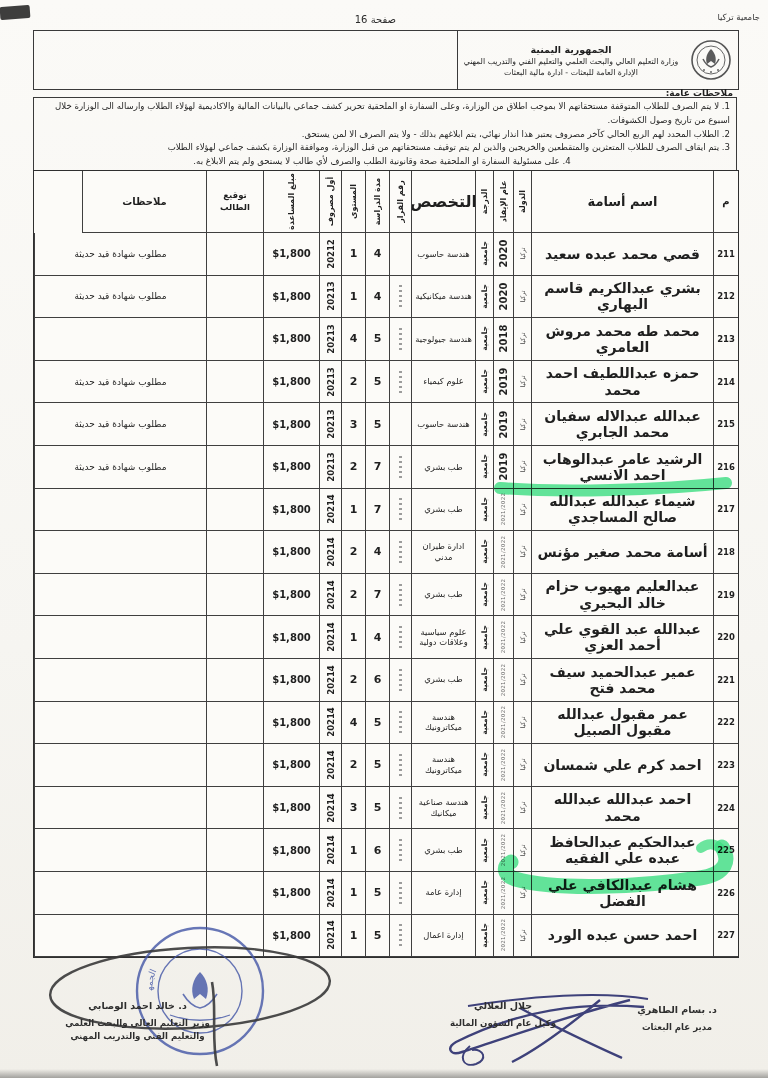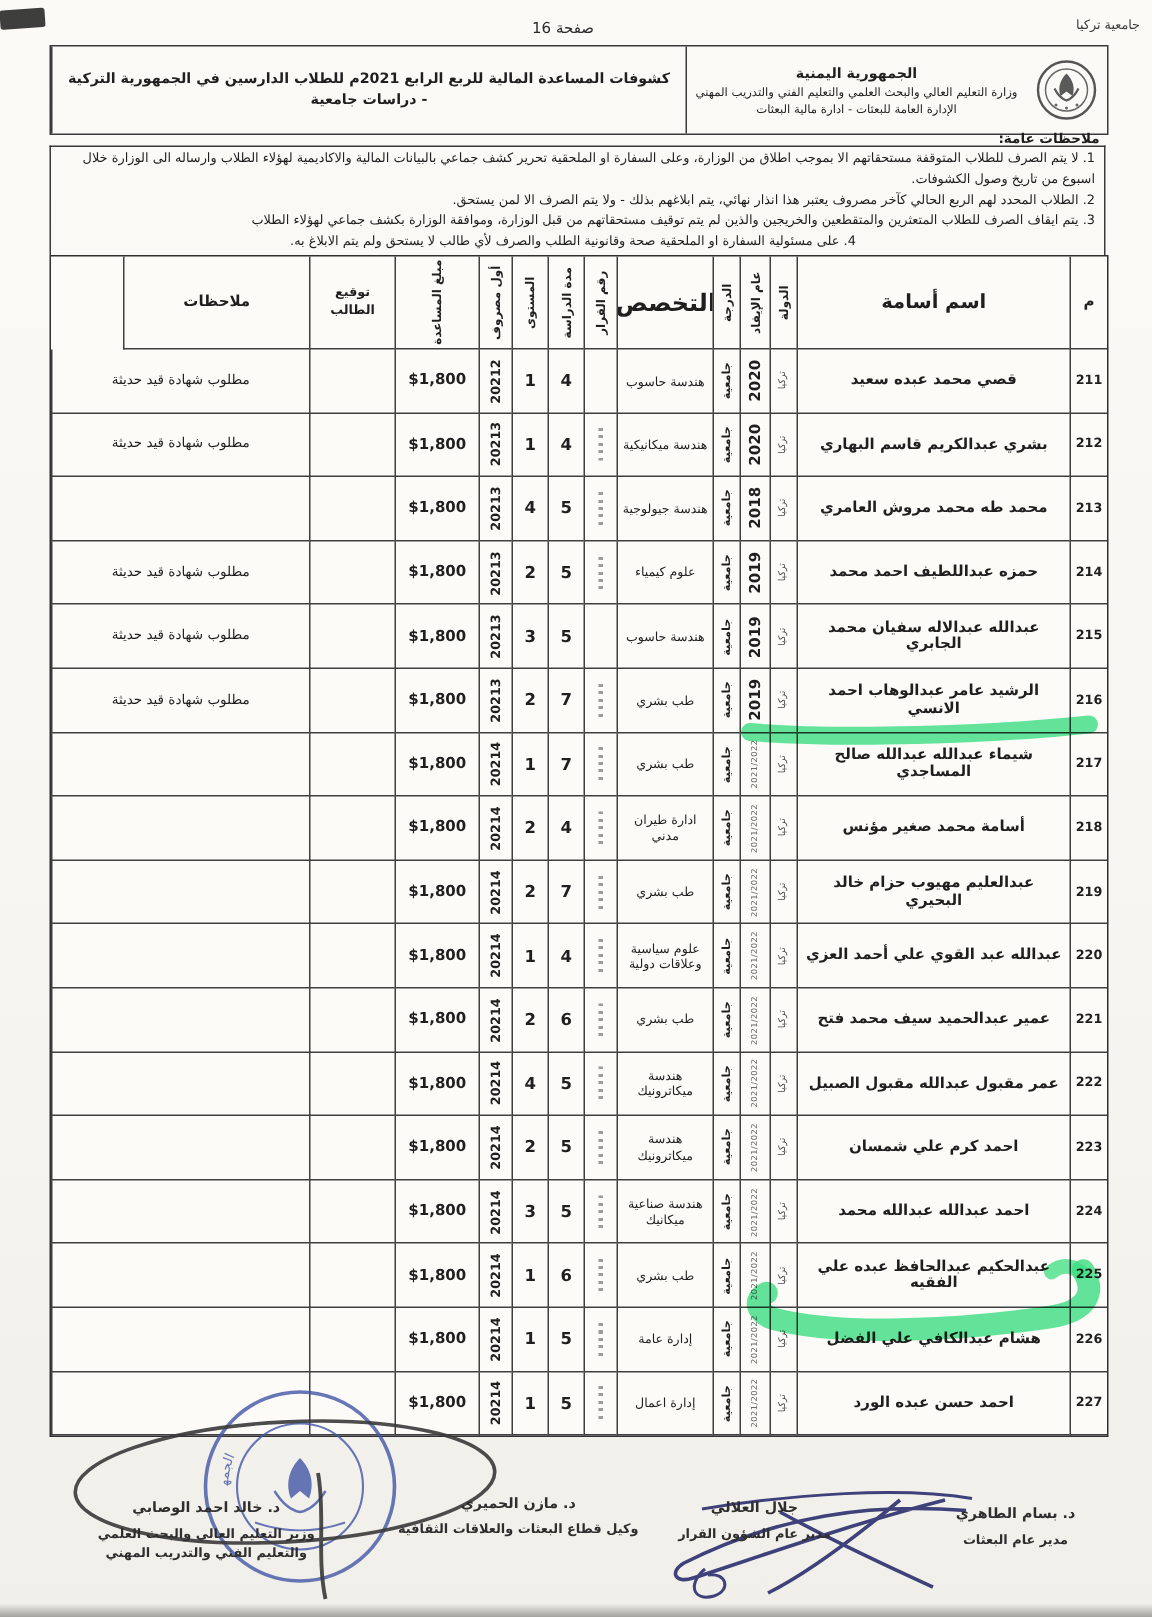--- a/index.html
+++ b/index.html
@@ -28,21 +28,21 @@
   .trow{display:contents;}
   .c{border-left:1px solid #3f3f3f; border-bottom:1px solid #3f3f3f; display:flex; align-items:center; justify-content:center; text-align:center; overflow:hidden; position:relative;}
   .hc{font-weight:bold;}
   .rot{transform:rotate(-90deg); white-space:nowrap; display:inline-block;}
   .hc .rot{font-size:8px;}
   .h-name{font-size:13px;}
   .h-no{font-size:10px;}
   .h-notes{font-size:10px;margin-left:48px;}
   .h-sign{font-size:8.5px; line-height:1.3; flex-direction:column;}
   .v-no{font-size:8.5px; font-weight:bold;}
-  .v-name{font-size:10px; font-weight:bold; padding:0 4px; line-height:1.15;}
+  .v-name{font-size:14px; font-weight:bold; padding:0 4px; line-height:1.15;}
   .v-country{font-size:6.3px; color:#4a4a4a;}
   .v-yearbig{font-size:10px; font-weight:bold;}
   .v-yearsmall{font-size:5.5px; color:#6b6b6b; letter-spacing:.3px;}
   .v-degree{font-size:7.5px; font-weight:bold;}
   .v-major{font-size:8.4px; line-height:1.25; padding:0 2px;}
   .v-num{font-size:11px; font-weight:bold;}
   .v-first{font-size:8.5px; font-weight:bold;}
   .v-amount{font-size:10px; font-weight:bold; direction:ltr;}
   .v-notes{font-size:9px; padding:0 10px;}
   .scrib{width:3px; height:22px; background:repeating-linear-gradient(to bottom,#8b8b8b 0 2px, transparent 2px 5px); opacity:.85;}
@@ -73,27 +73,20 @@
         <circle cx="21" cy="33" r="1" fill="#666"></circle>
           <circle cx="14" cy="31" r="1" fill="#666"></circle>
           <circle cx="28" cy="31" r="1" fill="#666"></circle>
       </svg>
     </div>
     <div class="hb-ministry">
       <div class="l1">الجمهورية اليمنية</div>
       <div class="l2">وزارة التعليم العالي والبحث العلمي والتعليم الفني والتدريب المهني</div>
       <div class="l3">الإدارة العامة للبعثات - ادارة مالية البعثات</div>
     </div>
-    <div class="hb-title">
-      <span>
-        <span>كشوفات المساعدة المالية للربع الرابع</span>
-        <span style="font-weight:bold">2021م</span>
-        <span>للطلاب الدارسين في الجمهورية التركية - دراسات جامعية</span>
-      </span>
-    </div>
   </div>
 
   <div class="notes-label">ملاحظات عامة:</div>
   <div class="notes-box">
     <div class="note-item">1. لا يتم الصرف للطلاب المتوقفة مستحقاتهم الا بموجب اطلاق من الوزارة، وعلى السفارة او الملحقية تحرير كشف جماعي بالبيانات المالية والاكاديمية لهؤلاء الطلاب وارساله الى الوزارة خلال اسبوع من تاريخ وصول الكشوفات.</div>
     <div class="note-item">2. الطلاب المحدد لهم الربع الحالي كآخر مصروف يعتبر هذا انذار نهائي، يتم ابلاغهم بذلك - ولا يتم الصرف الا لمن يستحق.</div>
     <div class="note-item">3. يتم ايقاف الصرف للطلاب المتعثرين والمتقطعين والخريجين والذين لم يتم توقيف مستحقاتهم من قبل الوزارة، وموافقة الوزارة بكشف جماعي لهؤلاء الطلاب</div>
     <div class="note-item centered">4. على مسئولية السفارة او الملحقية صحة وقانونية الطلب والصرف لأي طالب لا يستحق ولم يتم الابلاغ به.</div>
   </div>
 
@@ -335,25 +328,21 @@
       <path d="M470,1046 C458,1056 462,1068 476,1064 C488,1060 484,1048 472,1050" stroke-width="2" stroke="#2b2f6e"></path>
     </g>
   </svg>
 
   <div class="sig-block" style="left:612px; top:1004px; width:130px;">
     <div class="sig-name">د. بسام الطاهري</div>
     <div class="sig-title">مدير عام البعثات</div>
   </div>
   <div class="sig-block" style="left:438px; top:1000px; width:130px;">
     <div class="sig-name">جلال العلالي</div>
-    <div class="sig-title">مدير عام الشؤون القرار</div>
-  </div>
-  <div class="sig-block" style="left:258px; top:997px; width:175px;">
-    <div class="sig-name">د. مازن الحميري</div>
-    <div class="sig-title">وكيل قطاع البعثات والعلاقات الثقافية</div>
+    <div class="sig-title">وكيل عام الشؤون المالية</div>
   </div>
   <div class="sig-block" style="left:30px; top:1000px; width:215px;">
     <div class="sig-name">د. خالد احمد الوصابي</div>
     <div class="sig-title">
       <span>وزير التعليم العالي والبحث العلمي</span><br>
       <span>والتعليم الفني والتدريب المهني</span>
     </div>
   </div>
 
   <div class="bottom-edge"></div>

